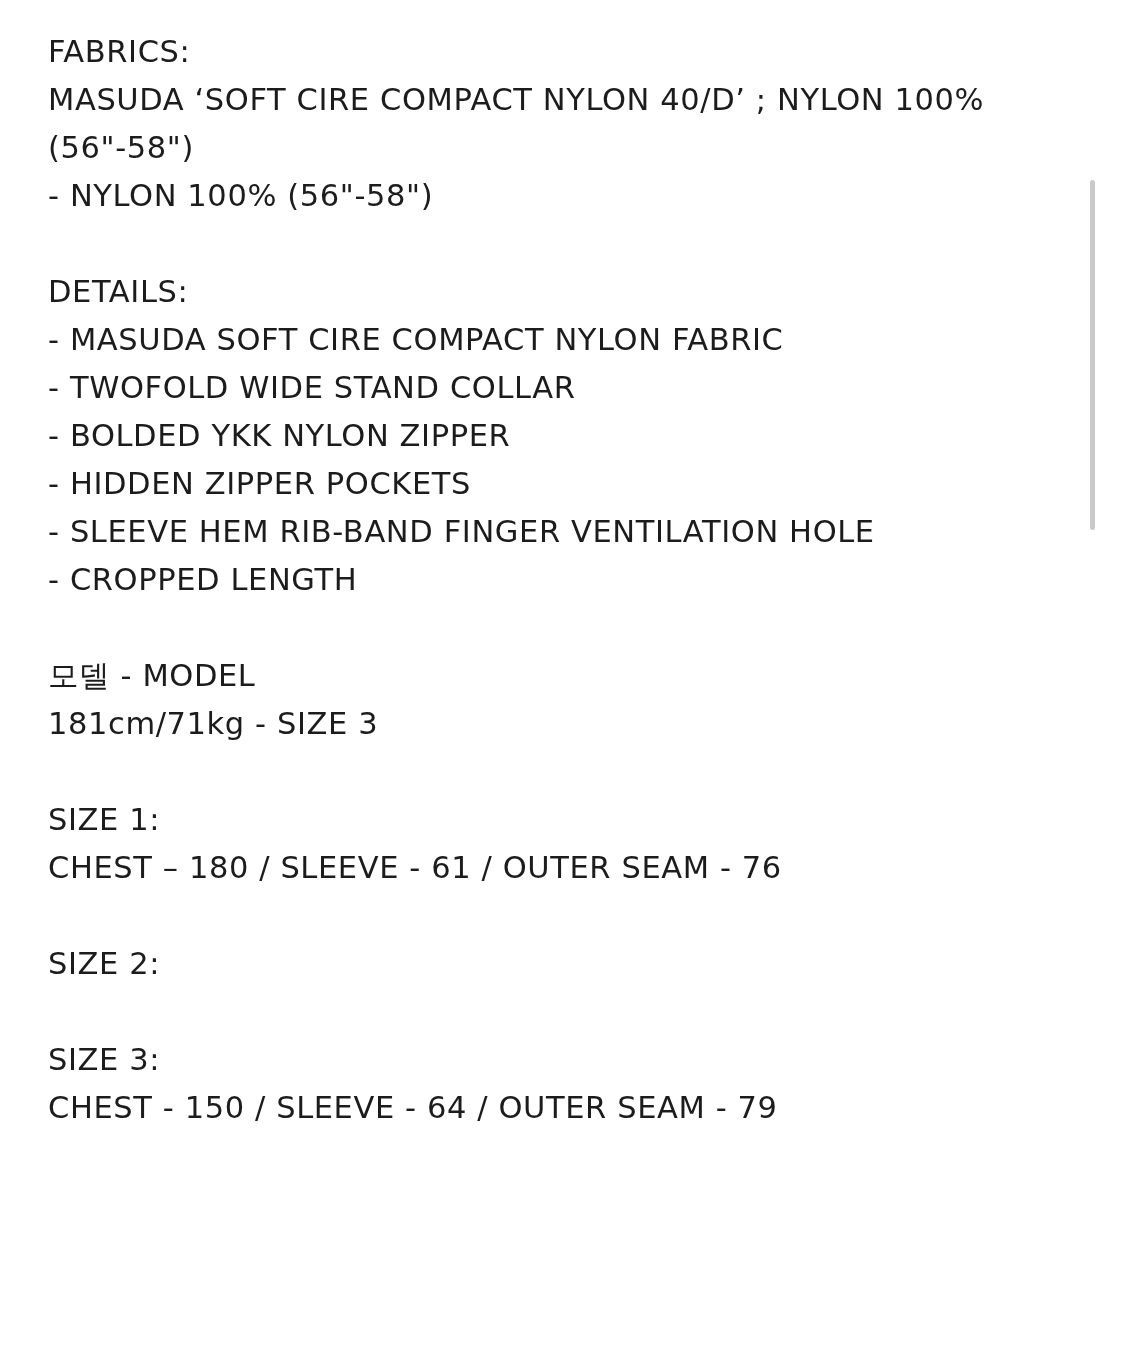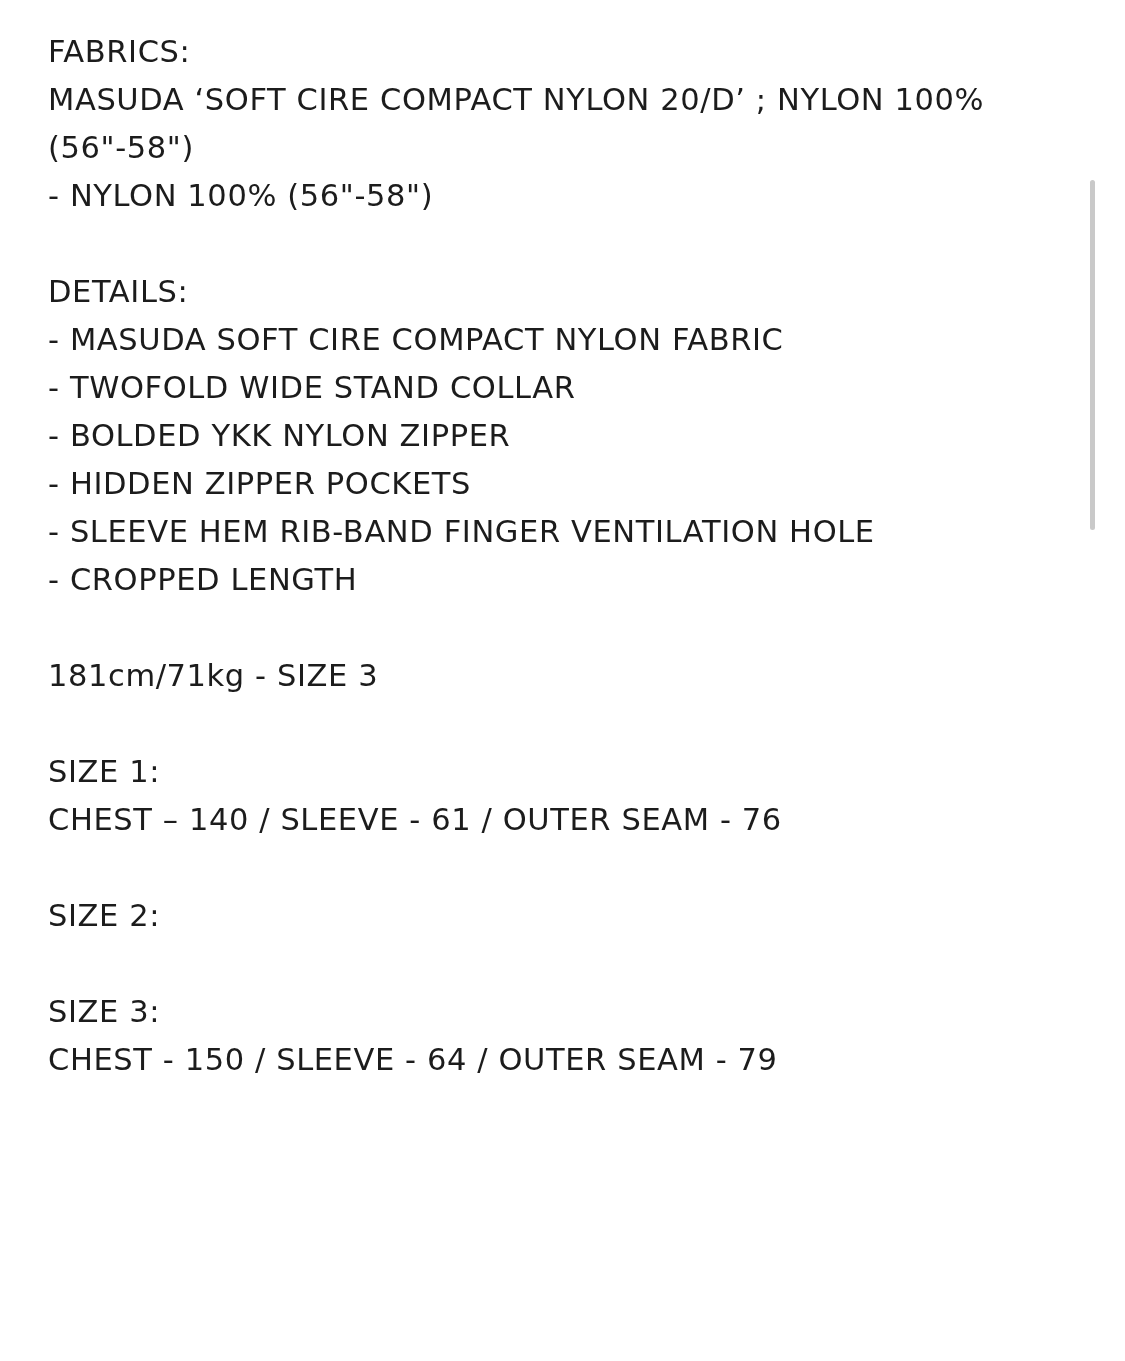--- a/index.html
+++ b/index.html
@@ -48,48 +48,49 @@
     background: #c9c9c9;
   }
 </style>
 </head>
 <body>
 
 <div class="page">
 
   <div class="block">
     <div class="line">FABRICS:</div>
-    <div class="line">MASUDA ‘SOFT CIRE COMPACT NYLON 20/D’ ; NYLON 100%</div>
+    <div class="line">MASUDA ‘SOFT CIRE COMPACT NYLON 40/D’ ; NYLON 100%</div>
     <div class="line">(56"-58")</div>
     <div class="line">- NYLON 100% (56"-58")</div>
   </div>
 
   <div class="spacer"></div>
 
   <div class="block">
     <div class="line">DETAILS:</div>
     <div class="line">- MASUDA SOFT CIRE COMPACT NYLON FABRIC</div>
     <div class="line">- TWOFOLD WIDE STAND COLLAR</div>
     <div class="line">- BOLDED YKK NYLON ZIPPER</div>
     <div class="line">- HIDDEN ZIPPER POCKETS</div>
     <div class="line">- SLEEVE HEM RIB-BAND FINGER VENTILATION HOLE</div>
     <div class="line">- CROPPED LENGTH</div>
   </div>
 
   <div class="spacer"></div>
 
   <div class="block">
+    <div class="line">모델 - MODEL</div>
     <div class="line">181cm/71kg - SIZE 3</div>
   </div>
 
   <div class="spacer"></div>
 
   <div class="block">
     <div class="line">SIZE 1:</div>
-    <div class="line">CHEST – 140 / SLEEVE - 61 / OUTER SEAM - 76</div>
+    <div class="line">CHEST – 180 / SLEEVE - 61 / OUTER SEAM - 76</div>
   </div>
 
   <div class="spacer-half"></div>
 
   <div class="block">
     <div class="line">SIZE 2:</div>
   </div>
 
   <div class="spacer-half"></div>
 

